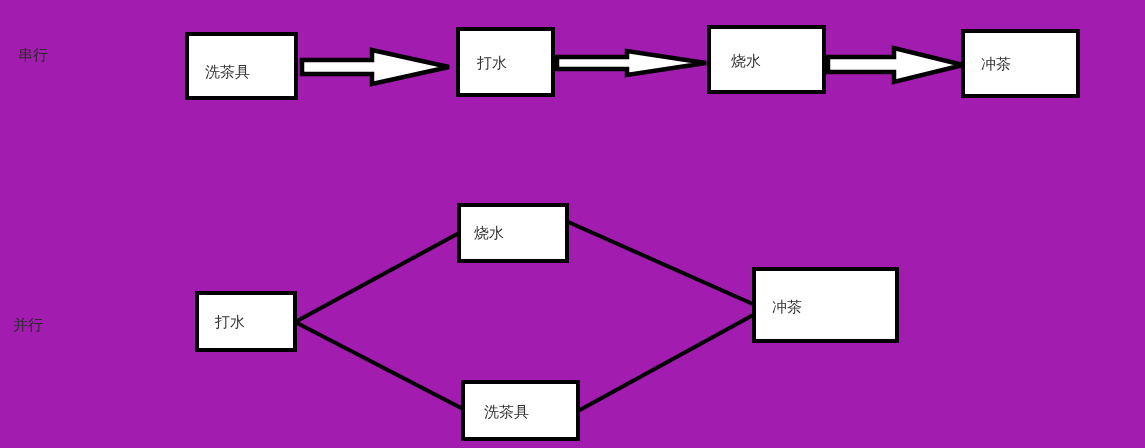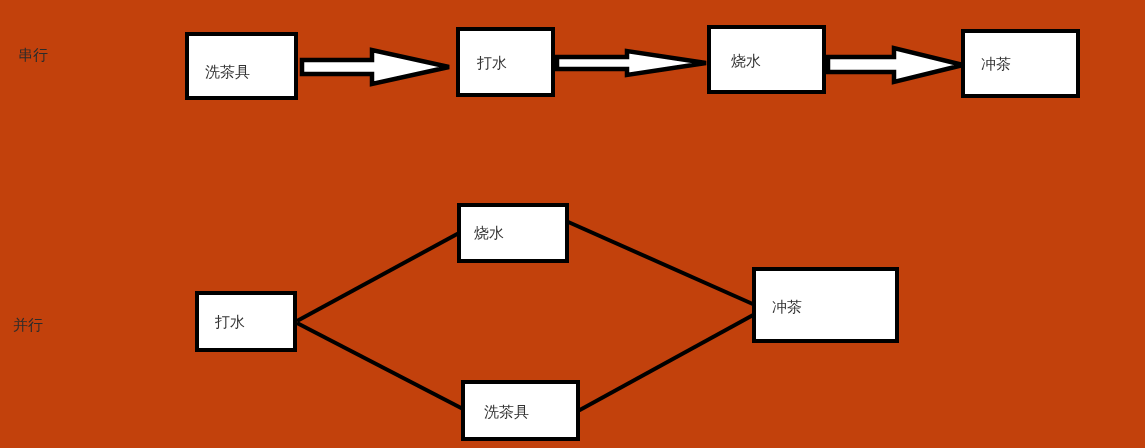--- a/index.html
+++ b/index.html
@@ -5,21 +5,21 @@
   html, body {
     margin: 0;
     padding: 0;
     background: #ffffff;
     font-family: "Liberation Sans", "DejaVu Sans", sans-serif;
   }
   #canvas {
     position: relative;
     width: 1145px;
     height: 448px;
-    background: #c2410c;
+    background: #a21caf;
     overflow: hidden;
   }
   svg text {
     fill: #333333;
     font-family: "Liberation Sans", "DejaVu Sans", sans-serif;
     font-size: 15px;
   }
   svg text.row-label {
     font-size: 15px;
     fill: #2b2b2b;

